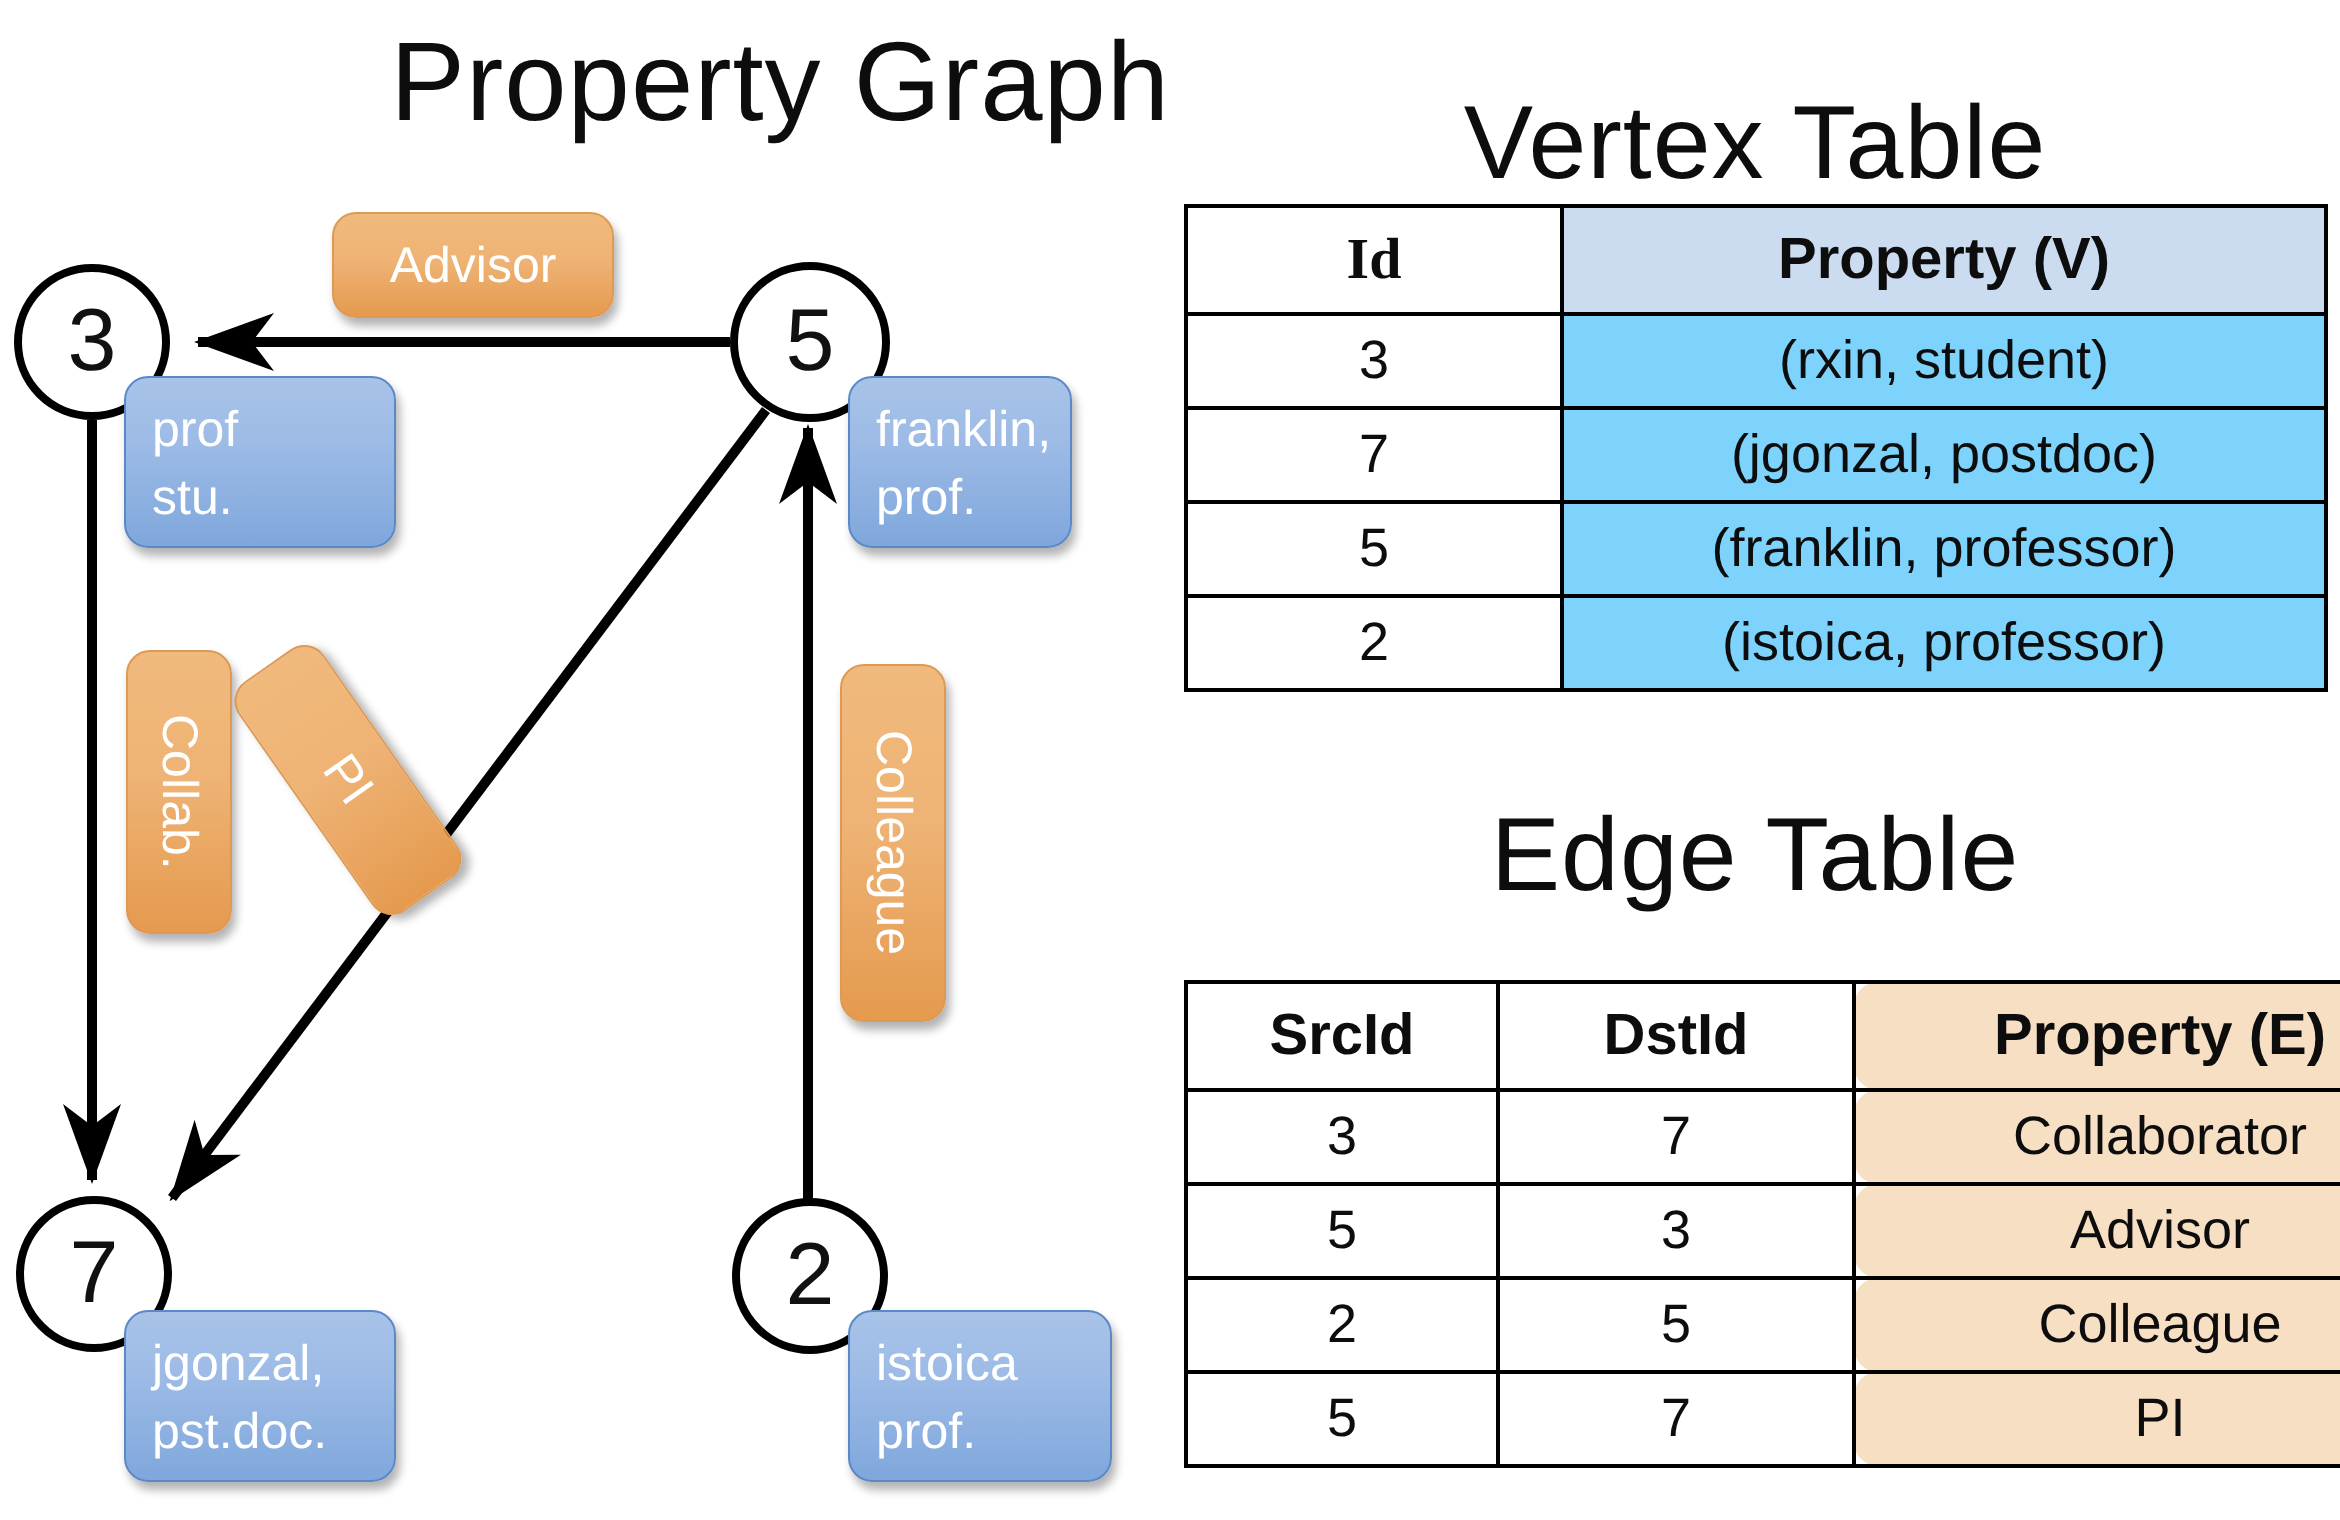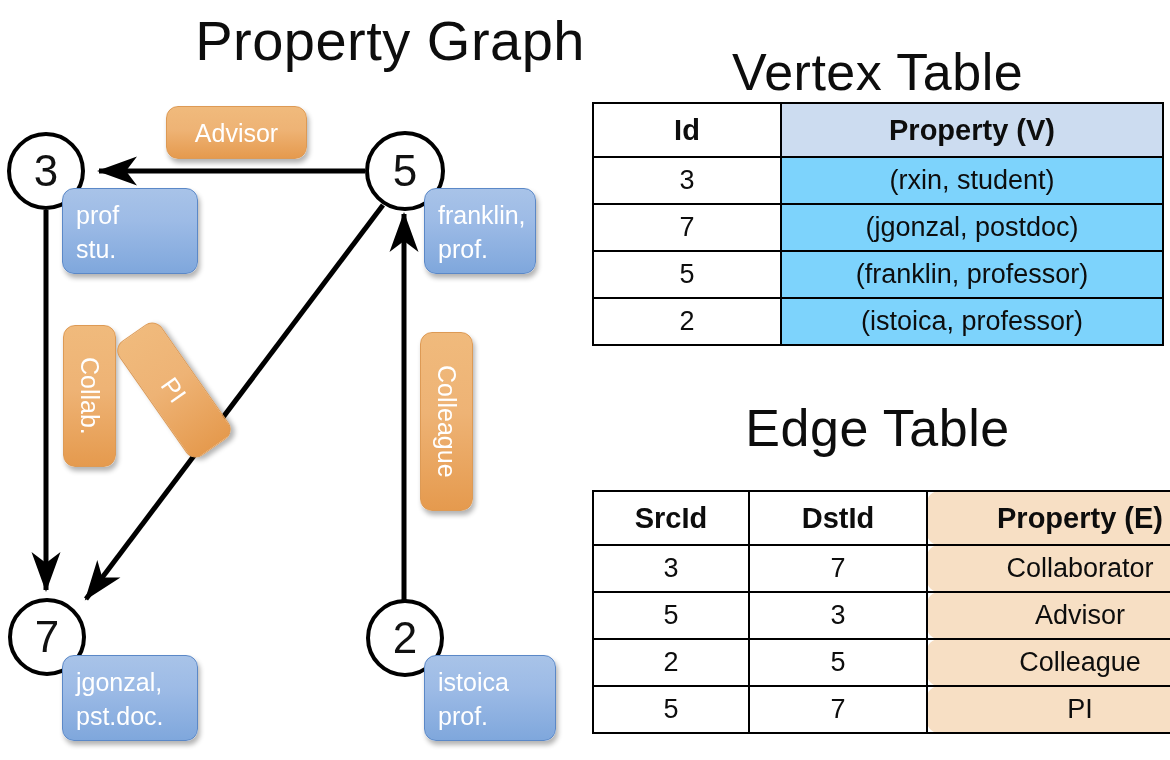--- a/index.html
+++ b/index.html
@@ -139,21 +139,21 @@
   }
   table.grid th {
     font-weight: 700;
     font-size: 29px;
     height: 52px;
   }
   #vertex-table {
     left: 592px; top: 102px;
     width: 572px;
   }
-  #vertex-table .col-id { width: 186px; }
+  #vertex-table .col-id { width: 186px; font-family: Liberation Serif, serif; }
   #vertex-table .prop-cell { background: #7dd3fc; }
   #vertex-table th.prop-cell { background: #ccdcf0; }
 
   #edge-table {
     left: 592px; top: 490px;
     width: 642px;
   }
   #edge-table .col-src { width: 154px; }
   #edge-table .col-dst { width: 176px; }
   #edge-table .prop-cell { background: #f7dfc4; border-radius: 12px; }

